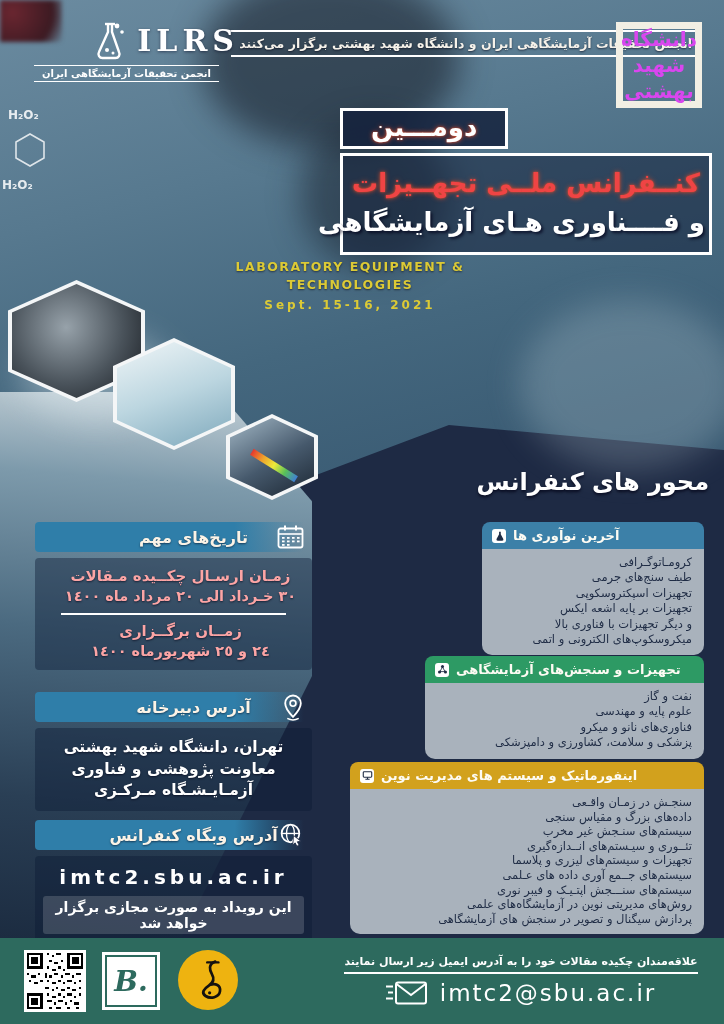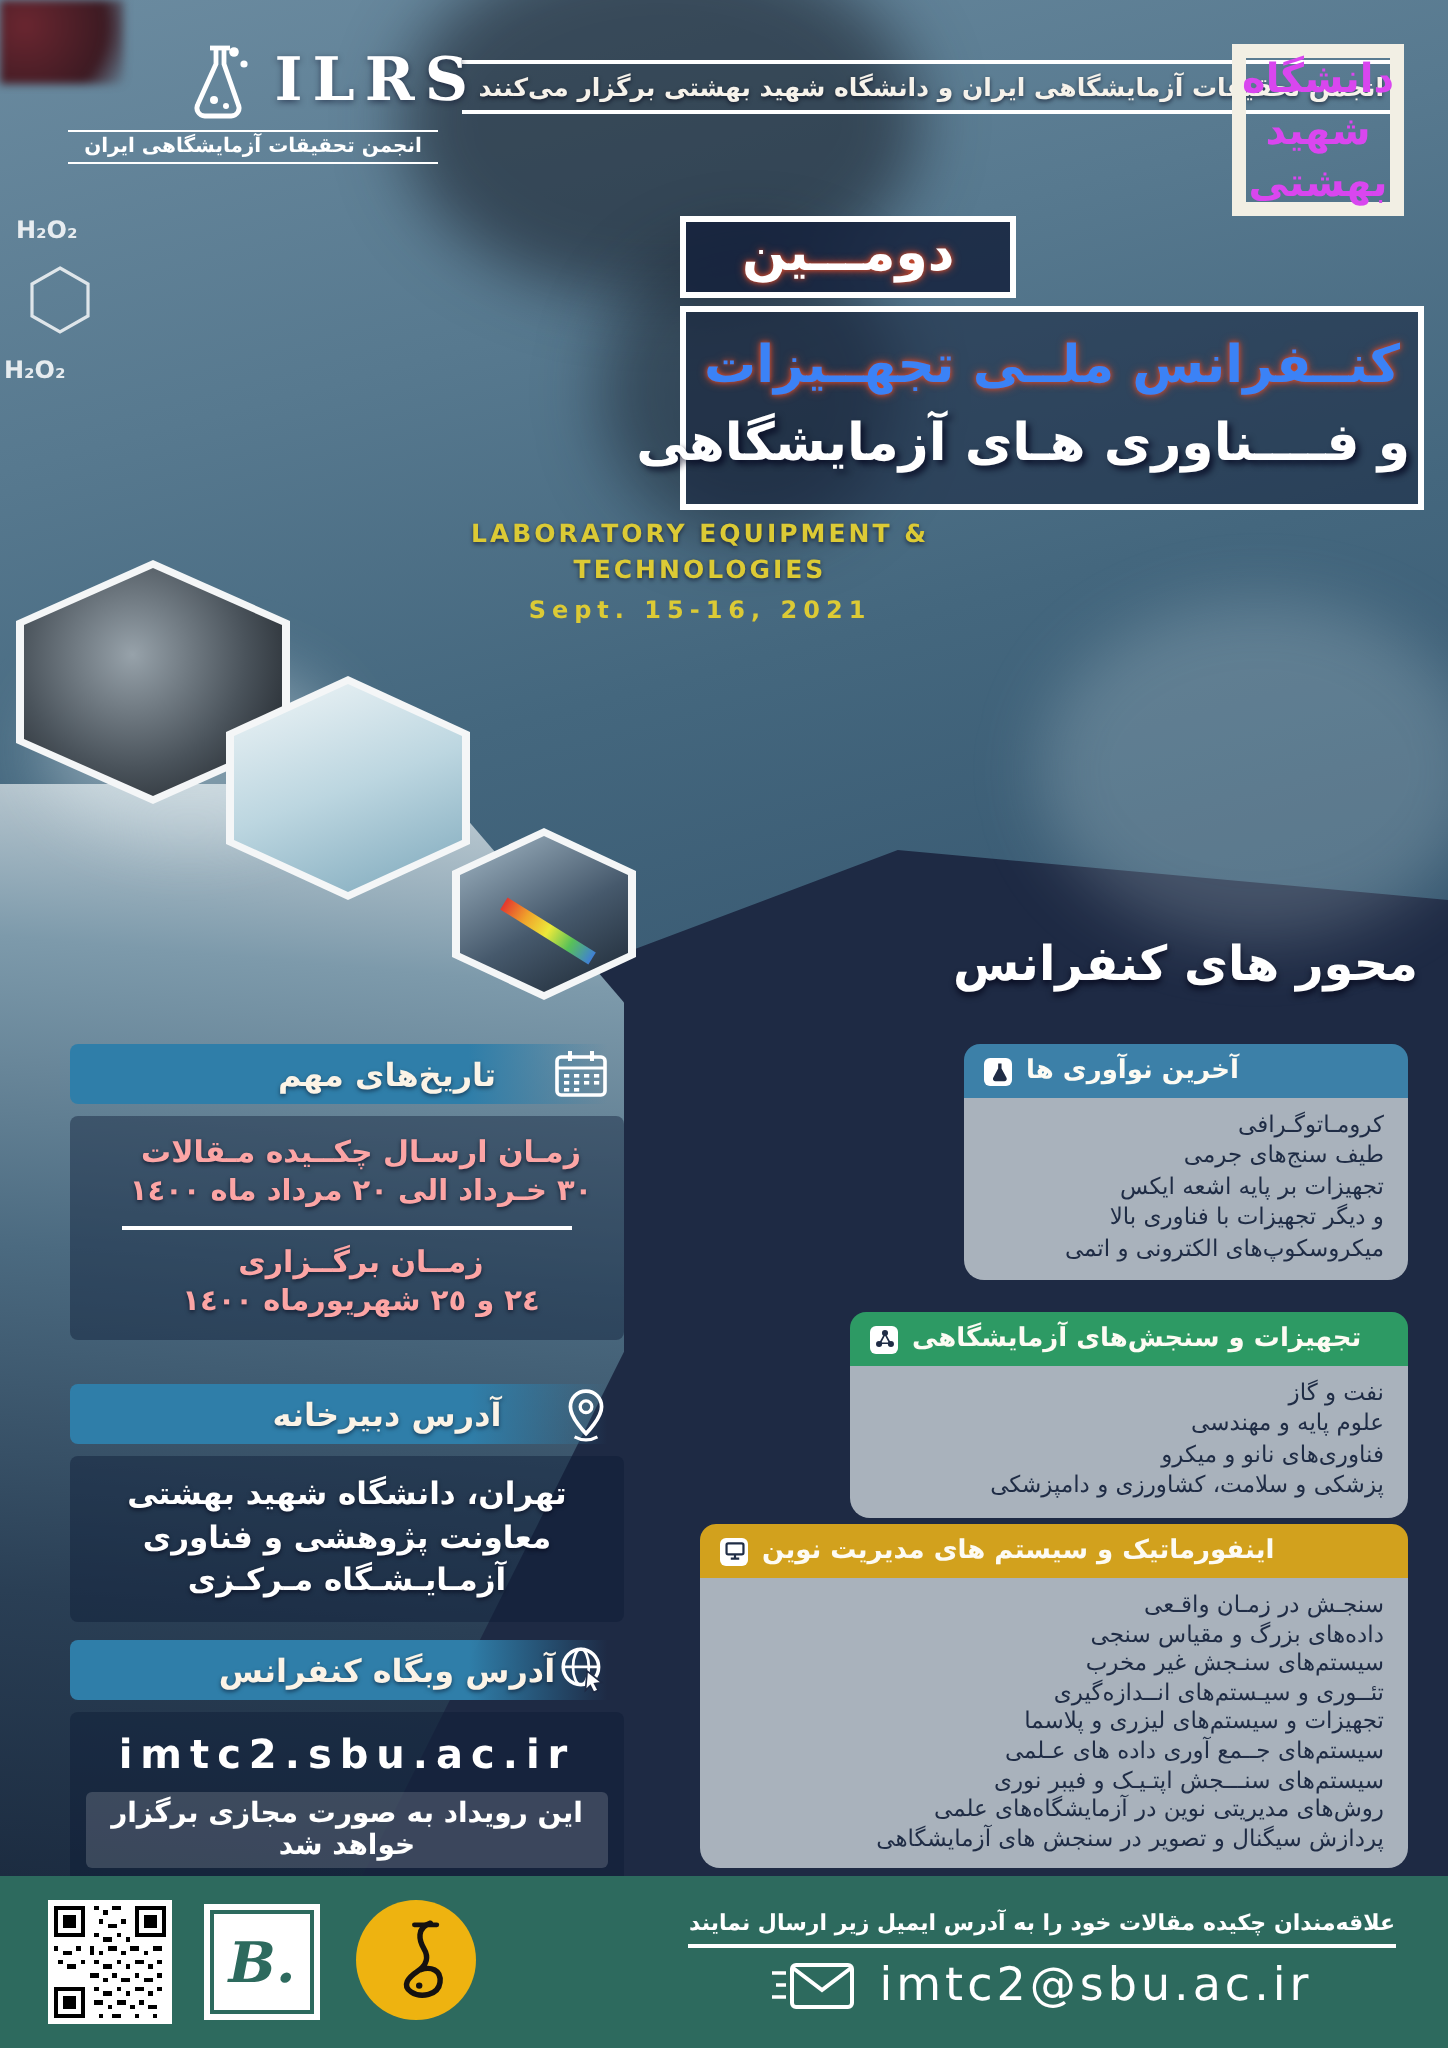--- a/index.html
+++ b/index.html
@@ -40,21 +40,21 @@
   .f1{left:8px;top:108px;}  .f2{left:2px;top:178px;}
   .hexdoodle{left:12px;top:132px;}
   
   .title-block{right:12px;top:108px;width:372px;display:flex;flex-direction:column;}
   .ordinal-box{align-self:flex-start;border:3px solid #fff;background:rgba(21,34,61,.85);
     padding:1px 28px 4px;font-size:26px;font-weight:bold;direction:rtl;
     color:#fff;text-shadow:0 0 5px #cc4a2e,0 0 2px #cc4a2e;}
   .main-title-box{margin-top:4px;border:3px solid #fff;background:rgba(21,34,61,.55);
     padding:8px 4px 10px;text-align:center;direction:rtl;}
   .mt-line{font-size:26px;font-weight:bold;line-height:1.5;white-space:nowrap;}
-  .mt-line.l1{color:#3b82f6;text-shadow:0 0 5px #cc4a2e,0 0 2px #cc4a2e;}
+  .mt-line.l1{color:#ef4444;text-shadow:0 0 5px #cc4a2e,0 0 2px #cc4a2e;}
   .mt-line.l2{color:#fff;text-shadow:2px 2px 3px rgba(0,0,25,.7);}
   .english-block{left:185px;top:258px;width:330px;text-align:center;color:#dcca35;font-weight:bold;}
   .en-line{font-size:12.5px;letter-spacing:1.5px;line-height:1.45;text-shadow:0 1px 2px rgba(0,0,20,.55);}
   .en-date{margin-top:4px;font-size:12px;letter-spacing:3px;}
   
   .hex{clip-path:polygon(50% 0%,100% 25%,100% 75%,50% 100%,0% 75%,0% 25%);}
   .hex-outer{background:#f4f6f7;}
   .hex-inner{position:absolute;left:4px;top:4px;right:4px;bottom:4px;}
   .hex1{left:8px;top:280px;width:137px;height:122px;}
   .hex1 .hex-inner{background:radial-gradient(circle at 42% 38%,#97a2aa,#4a535b 55%,#15191e);}
@@ -186,20 +186,21 @@
       <span class="mini-ic">
         <svg width="11" height="12" viewBox="0 0 13 13">
             <path d="M6 1.5h2v3l3 5.5a1.5 1.5 0 0 1-1.4 2H4.4A1.5 1.5 0 0 1 3 10L6 4.5z" fill="#1f2c45"></path>
           </svg>
       </span>
     </div>
     <div class="tbox-body">
       <ul>
           <li>کرومـاتوگـرافی</li>
           <li>طیف سنج‌های جرمی</li>
+          <li>تجهیزات اسپکتروسکوپی</li>
           <li>تجهیزات بر پایه اشعه ایکس</li>
           <li>و دیگر تجهیزات با فناوری بالا</li>
           <li>میکروسکوپ‌های الکترونی و اتمی</li>
         </ul>
     </div>
   </div>
 
   <div class="abs tbox b">
     <div class="tbox-head">
       <span>تجهیزات و سنجش‌های آزمایشگاهی</span>

